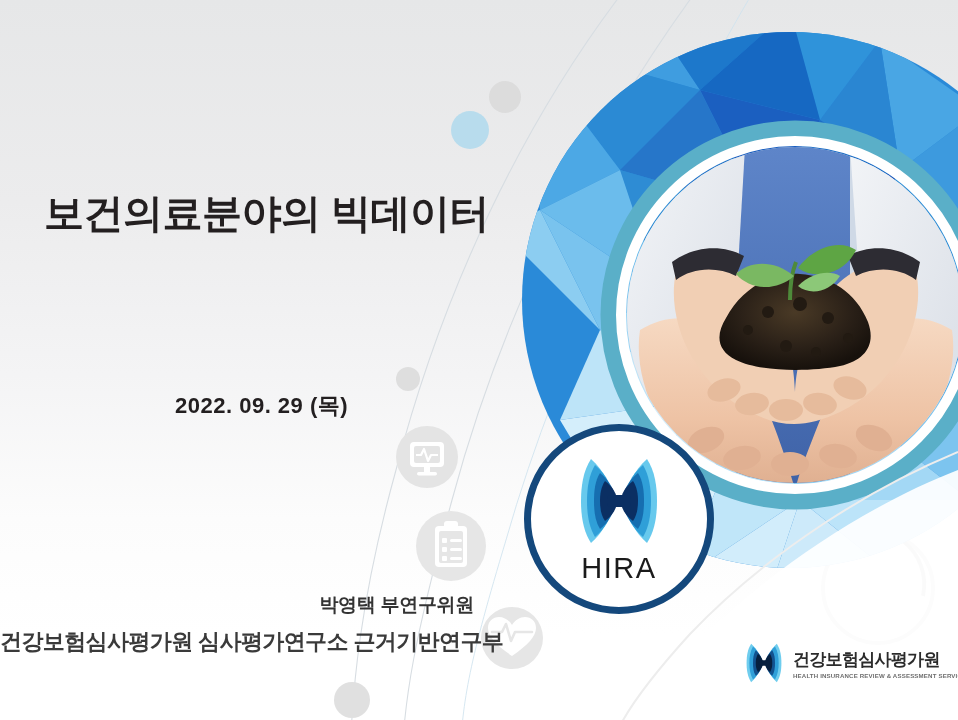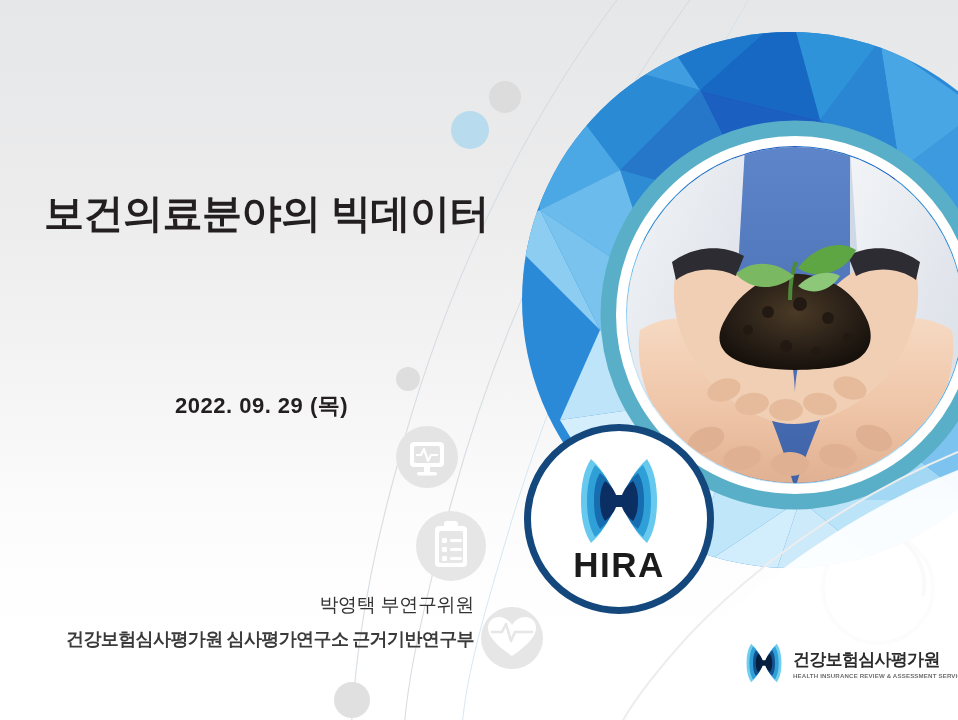--- a/index.html
+++ b/index.html
@@ -52,33 +52,32 @@
   
   .presenter-block {
     position: absolute;
     left: 0;
     top: 592px;
     width: 474px;
     text-align: right;
   }
   .presenter-name {
     font-size: 19px;
-    font-weight: normal;
+    font-weight: bold;
     color: #333333;
     letter-spacing: -0.3px;
     white-space: nowrap;
   }
   .presenter-org {
     margin-top: 9px;
-    font-size: 18px;
+    font-size: 22px;
     font-weight: bold;
     color: #3a3a3a;
     letter-spacing: -0.6px;
     white-space: nowrap;
-    font-family: Liberation Serif, serif;
   }
 
   
   .hira-emblem {
     position: absolute;
     left: 524px;
     top: 424px;
     width: 190px;
     height: 190px;
     border-radius: 50%;
@@ -91,22 +90,22 @@
     left: 50%;
     top: 22px;
     transform: translateX(-50%);
   }
   .hira-word {
     position: absolute;
     left: 0;
     right: 0;
     bottom: 22px;
     text-align: center;
-    font-size: 35px;
-    font-weight: bold;
+    font-size: 29px;
+    font-weight: normal;
     color: #1b1b1b;
     letter-spacing: 1.5px;
   }
 
   
   .corp-logo {
     position: absolute;
     left: 742px;
     top: 641px;
     display: flex;

